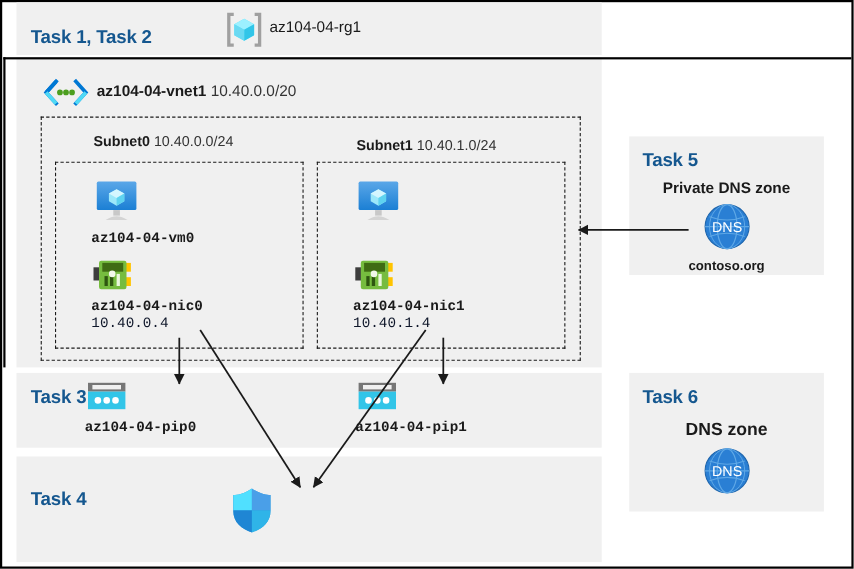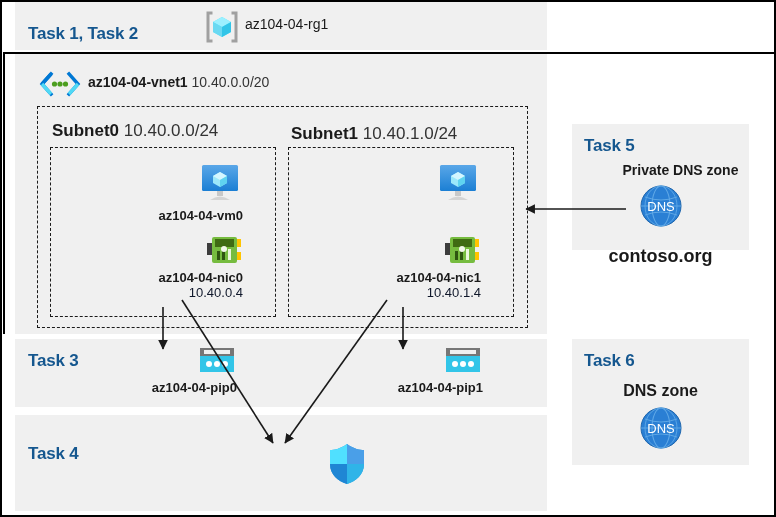--- a/index.html
+++ b/index.html
@@ -29,29 +29,29 @@
     box-sizing:border-box;background:transparent;
   }
   #vnet-bg{position:absolute;left:13px;top:50px;width:532px;height:282px;background:#f0f0f0;}
   #vnet-title{position:absolute;left:86px;top:72px;font-size:14px;white-space:nowrap;}
 
   
   #subnets-outer{
     position:absolute;left:35px;top:104px;width:491px;height:222px;
     border:1px dashed #1a1a1a;box-sizing:border-box;
   }
-  .subnet-label{position:absolute;font-size:17px;white-space:nowrap;}
+  .subnet-label{position:absolute;font-size:13px;white-space:nowrap;margin-left:33px;}
   #subnet0-label{left:50px;top:119px;}
   #subnet1-label{left:289px;top:122px;}
   .subnet-inner{position:absolute;border:1px dashed #1a1a1a;box-sizing:border-box;}
   #subnet0-inner{left:48px;top:145px;width:226px;height:170px;}
   #subnet1-inner{left:286px;top:145px;width:226px;height:170px;}
 
   
-  .node{position:absolute;text-align:right;width:160px;}
+  .node{position:absolute;text-align:left;width:160px;font-family:Liberation Mono, monospace;}
   .node .nlabel{font-size:13px;font-weight:bold;white-space:nowrap;line-height:15px;}
   .node .nsub{font-size:13px;font-weight:normal;color:#0f172a;line-height:15px;}
 
   #node-vm0{left:81px;top:160px;}
   #node-nic0{left:81px;top:232px;}
   #node-vm1{left:319px;top:160px;}
   #node-nic1{left:319px;top:232px;}
   #node-pip0{left:75px;top:344px;}
   #node-pip1{left:321px;top:344px;}
   #node-nsg{left:206px;top:440px;}
@@ -61,24 +61,24 @@
 
   
   #task3-panel{left:13px;top:337px;width:532px;height:68px;}
   #task3-label{left:26px;top:349px;}
   #task4-panel{left:13px;top:413px;width:532px;height:96px;}
   #task4-label{left:26px;top:442px;}
 
   #task5-panel{left:570px;top:122px;width:177px;height:126px;}
   #task5-label{left:582px;top:134px;}
   #task5-title{position:absolute;left:570px;top:160px;width:177px;text-align:center;
-               font-size:14px;font-weight:bold;padding-left:20px;}
+               font-size:14px;font-weight:bold;}
   #task5-icon{position:absolute;left:570px;top:182px;width:177px;text-align:center;}
-  #task5-name{position:absolute;left:570px;top:244px;width:177px;text-align:center;
-              font-size:18px;font-weight:bold;}
+  #task5-name{position:absolute;left:570px;top:232px;width:177px;text-align:center;
+              font-size:12px;font-weight:bold;}
 
   #task6-panel{left:570px;top:337px;width:177px;height:126px;}
   #task6-label{left:582px;top:349px;}
   #task6-title{position:absolute;left:570px;top:380px;width:177px;text-align:center;
                font-size:16px;font-weight:bold;}
   #task6-icon{position:absolute;left:570px;top:404px;width:177px;text-align:center;}
 
   svg.arrows{position:absolute;left:0;top:0;width:776px;height:517px;pointer-events:none;}
 </style>
 </head>

